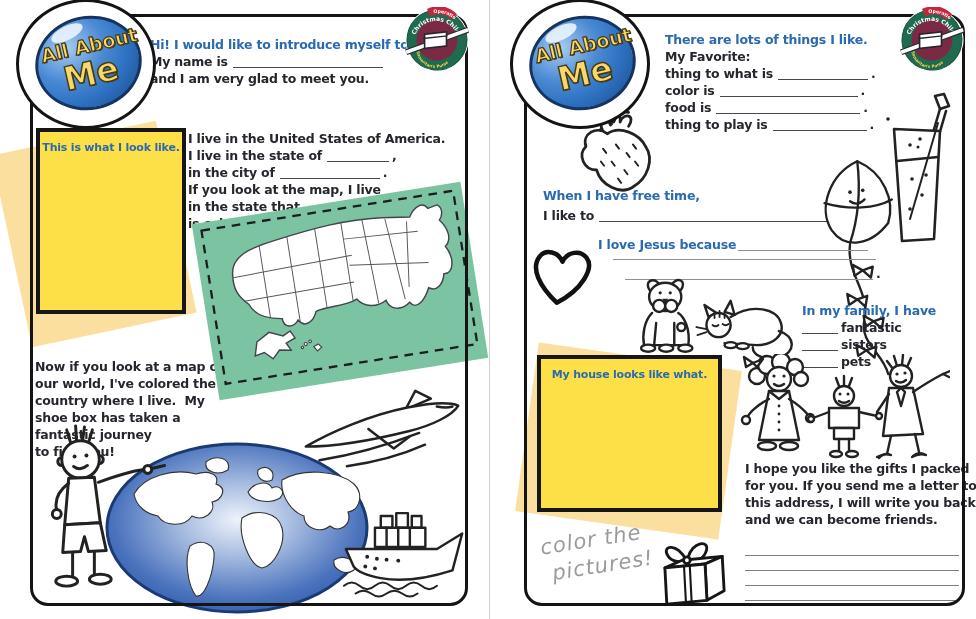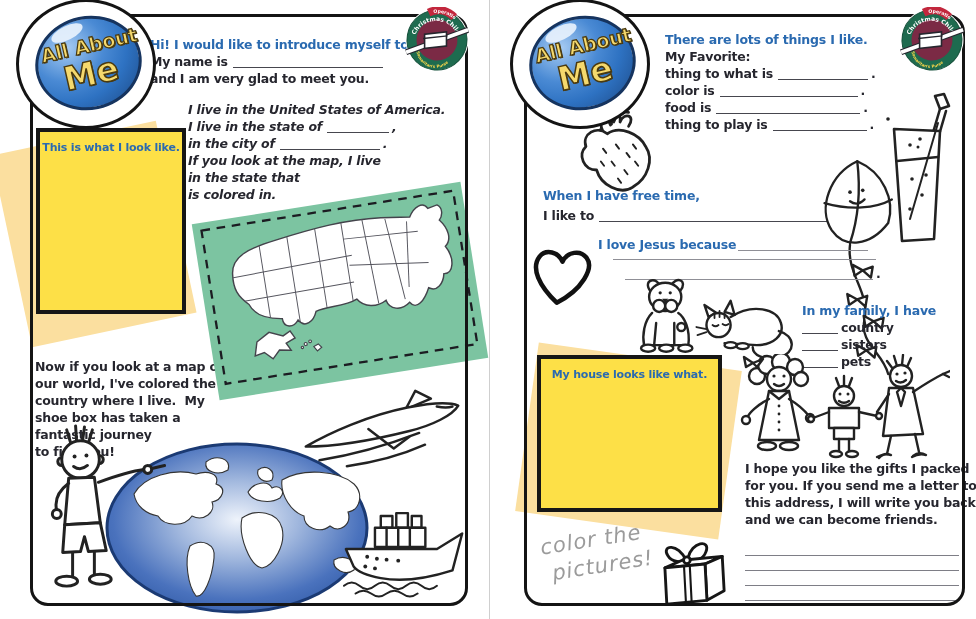--- a/index.html
+++ b/index.html
@@ -84,21 +84,21 @@
       <div class="line blue">Hi! I would like to introduce myself to you.</div>
       <div class="line"><span>My name is</span><span class="blank" style="width:150px"></span></div>
       <div class="line">and I am very glad to meet you.</div>
     </div>
 
     <div class="yellow-note" style="left:-20px;top:122px;width:168px;height:196px;transform:rotate(-12deg);"></div>
     <div class="photo-box" style="left:6px;top:114px;width:142px;height:178px;">
       <div class="cap">This is what I look like.</div>
     </div>
 
-    <div class="abs" style="left:158px;top:87px;font-style:italic;">
+    <div class="abs" style="left:158px;top:116px;">
       <div class="line">I live in the United States of America.</div>
       <div class="line"><span>I live in the state of</span><span class="blank" style="width:62px"></span><span>,</span></div>
       <div class="line"><span>in the city of</span><span class="blank" style="width:100px"></span><span>.</span></div>
       <div class="line">If you look at the map, I live</div>
       <div class="line">in the state that</div>
       <div class="line">is colored in.</div>
     </div>
 
     <div class="map-wrap" style="left:174px;top:188px;width:272px;height:178px;transform:rotate(-9deg);">
       <svg viewBox="0 0 284 178">
@@ -362,21 +362,21 @@
           </g>
         </g>
         <circle cx="30" cy="16" r="1.6" fill="#222"></circle>
           <circle cx="40" cy="16" r="1.6" fill="#222"></circle>
         <path d="M32,22 l6,0 l-3,4 Z" fill="#222"></path>
       </svg>
     </div>
 
     <div class="abs" style="left:278px;top:288px;">
       <div class="line blue">In my family, I have</div>
-      <div class="line"><span class="blank" style="width:36px;margin-left:0;"></span><span>country</span></div>
+      <div class="line"><span class="blank" style="width:36px;margin-left:0;"></span><span>fantastic</span></div>
       <div class="line"><span class="blank" style="width:36px;margin-left:0;"></span><span>sisters</span></div>
       <div class="line"><span class="blank" style="width:36px;margin-left:0;"></span><span>pets</span></div>
     </div>
 
     <div class="yellow-note" style="left:2px;top:342px;width:205px;height:170px;transform:rotate(8deg);"></div>
     <div class="house-box" style="left:13px;top:341px;width:177px;height:149px;">
       <div class="cap">My house looks like what.</div>
     </div>
 
     <div class="doodle" style="left:214px;top:340px;width:212px;height:118px;">

